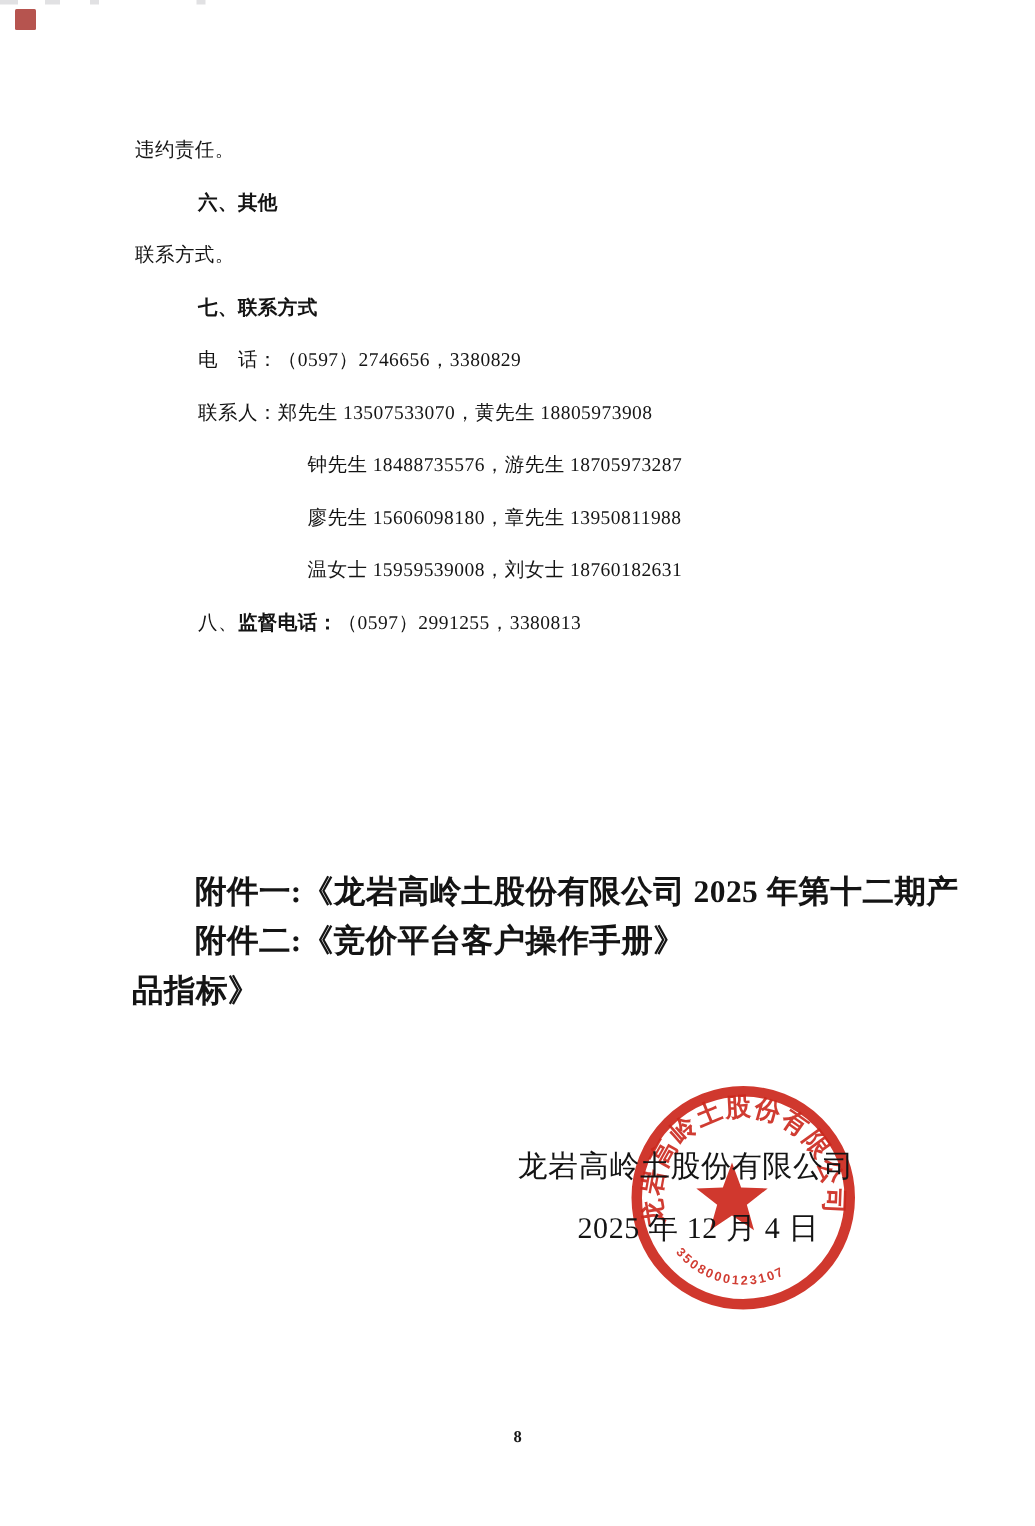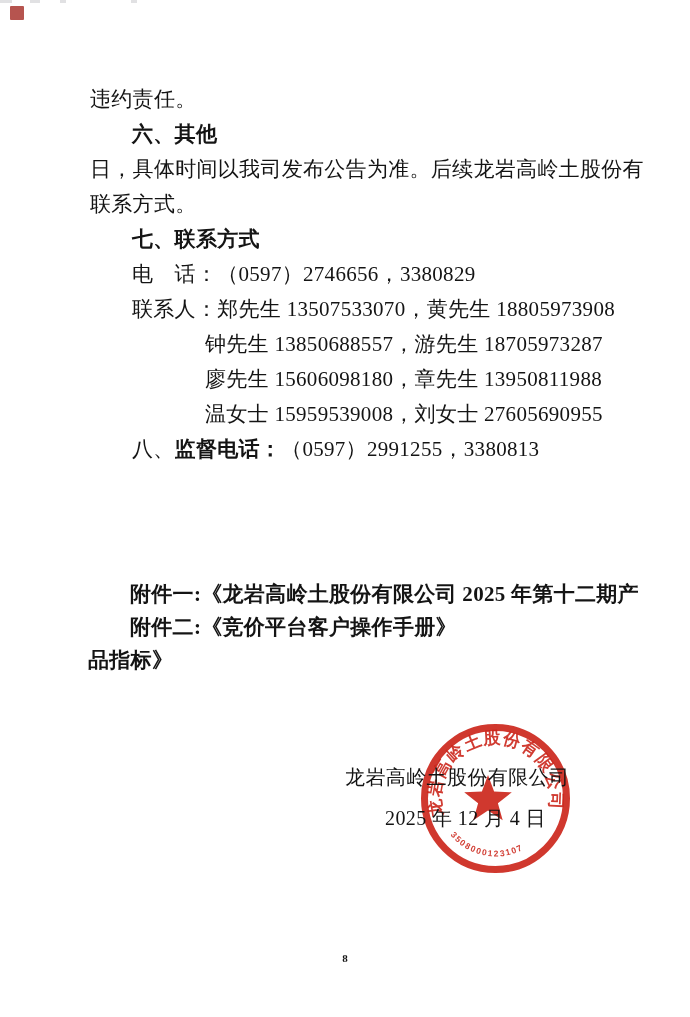--- a/index.html
+++ b/index.html
@@ -11,21 +11,21 @@
     font-family:"Liberation Serif","DejaVu Serif",serif;
     color:#141414;
   }
   
   .edge-mark{position:absolute;top:0;height:3px;background:#c9c9cc;opacity:.55;}
   .red-mark{
     position:absolute;left:10px;top:6px;width:14px;height:14px;
     background:#a93630;opacity:.85;border-radius:1px;
   }
   
-  .textblock{position:absolute;left:90px;top:82px;width:560px;font-size:21px;letter-spacing:.3px;}
+  .textblock{position:absolute;left:90px;top:82px;width:560px;font-size:13px;letter-spacing:.3px;}
   .textblock .line{white-space:nowrap;height:35px;line-height:35px;}
   .heading{font-weight:bold;padding-left:42px;}
   .body-indent{padding-left:42px;}
   .contact-cont{padding-left:115px;}
   .b{font-weight:bold;}
   
   .attachblock{position:absolute;left:88px;top:578px;width:560px;font-size:21px;font-weight:bold;letter-spacing:.3px;}
   .attachblock .line{white-space:nowrap;height:33px;line-height:33px;}
   .attach-first{padding-left:42px;}
   .attach-cont{padding-left:0;}
@@ -44,28 +44,27 @@
 
   <div class="edge-mark" style="left:0px;width:12px"></div>
   <div class="edge-mark" style="left:30px;width:10px"></div>
   <div class="edge-mark" style="left:60px;width:6px"></div>
   <div class="edge-mark" style="left:131px;width:6px"></div>
   <div class="red-mark"></div>
 
   <div class="textblock" id="paragraphs">
       <div class="line body">违约责任。</div>
       <div class="line heading">六、其他</div>
-      <div class="line body">日，具体时间以我司发布公告为准。后续龙岩高岭土股份有</div>
       <div class="line body">联系方式。</div>
       <div class="line heading">七、联系方式</div>
       <div class="line body-indent">电　话：（0597）2746656，3380829</div>
       <div class="line body-indent">联系人：郑先生 13507533070，黄先生 18805973908</div>
-      <div class="line contact-cont">钟先生 13850688557，游先生 18705973287</div>
+      <div class="line contact-cont">钟先生 18488735576，游先生 18705973287</div>
       <div class="line contact-cont">廖先生 15606098180，章先生 13950811988</div>
-      <div class="line contact-cont">温女士 15959539008，刘女士 27605690955</div>
+      <div class="line contact-cont">温女士 15959539008，刘女士 18760182631</div>
       <div class="line body-indent"><span>八、</span><span class="b">监督电话：</span><span>（0597）2991255，3380813</span></div>
     </div>
 
   <div class="attachblock" id="attachments">
       <div class="line attach-first">附件一:《龙岩高岭土股份有限公司 2025 年第十二期产</div>
       <div class="line attach-first">附件二:《竞价平台客户操作手册》</div>
       <div class="line attach-cont">品指标》</div>
     </div>
 
   <svg class="seal" width="155" height="155" viewBox="0 0 155 155" aria-hidden="true">

